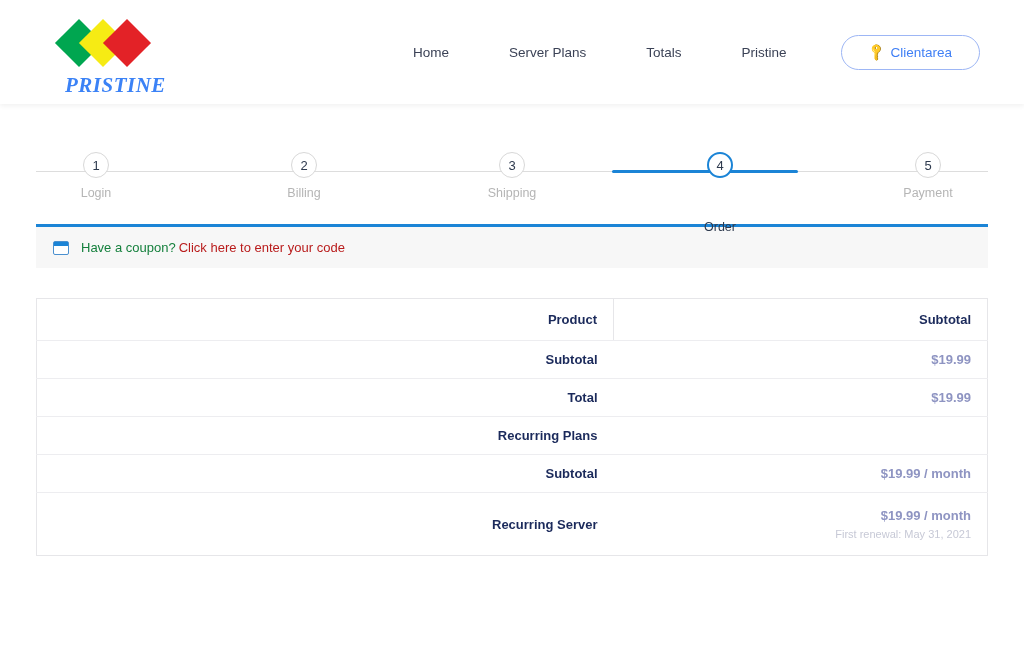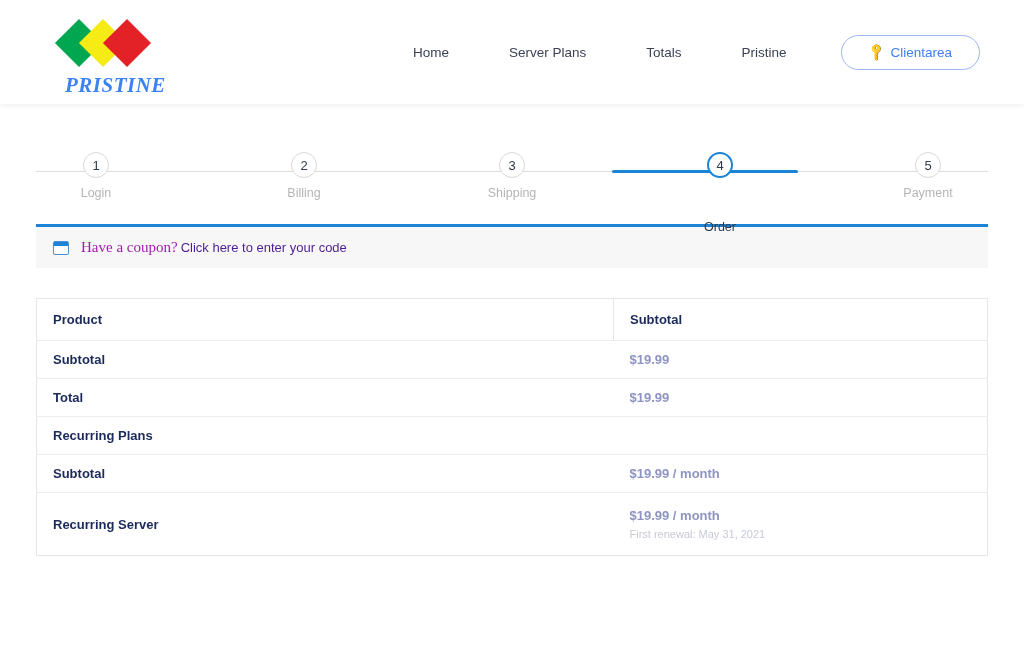--- a/index.html
+++ b/index.html
@@ -150,41 +150,41 @@
     background: #ffffff;
     position: relative;
     margin-right: 12px;
     flex: none;
   }
   .coupon-icon::before {
     content: "";
     position: absolute; left: 0; right: 0; top: 0;
     height: 4px; background: #1b84d6;
   }
-  .coupon-text { font-size: 15px; color: #a21caf; font-family: Liberation Serif, serif; }
-  .coupon-link { font-size: 13px; color: #4c1d95; text-decoration: none; cursor: pointer; margin-left: 3px; }
+  .coupon-text { font-size: 13px; color: #15803d; }
+  .coupon-link { font-size: 13px; color: #b91c1c; text-decoration: none; cursor: pointer; margin-left: 3px; }
 
   
   .order-title {
     font-size: 23px;
     color: #16265c;
     font-weight: 400;
     margin-bottom: 20px;
     letter-spacing: .1px;
   }
 
   
   .order-table {
     width: 100%;
     border-collapse: collapse;
     border: 1px solid #e6e6e9;
     table-layout: fixed;
   }
   .order-table td, .order-table th {
-    text-align: left;
+    text-align: right;
     vertical-align: middle;
     padding: 11px 16px;
     font-size: 13px;
     border-bottom: 1px solid #ededf0;
   }
   .order-table tr:last-child td { border-bottom: none; }
   .col-left  { width: 577px; }
   .col-right { width: auto; }
   .order-table th, .order-table td.lbl {
     font-weight: bold;

